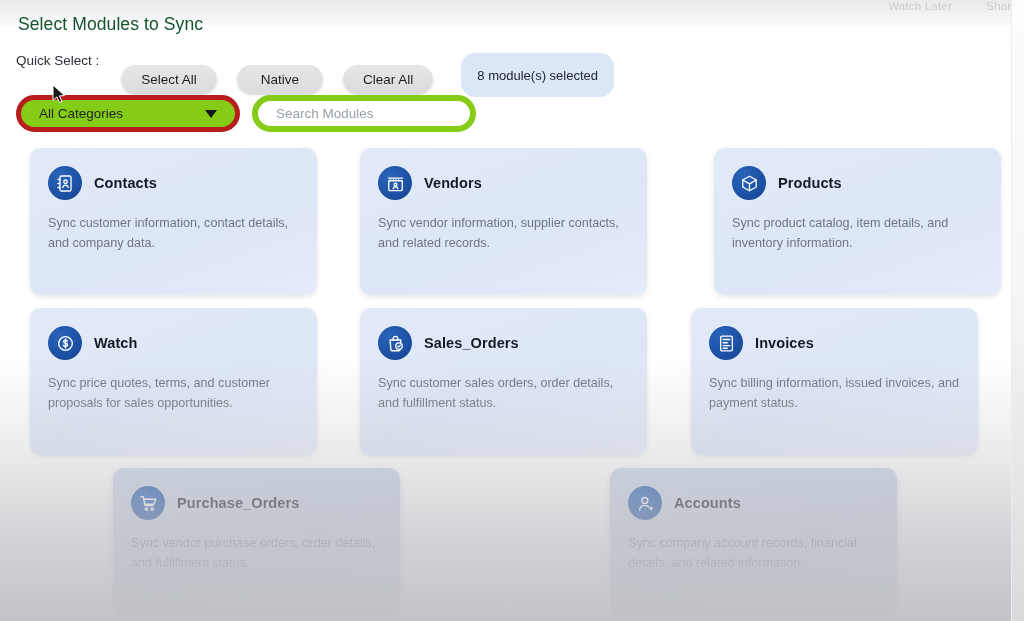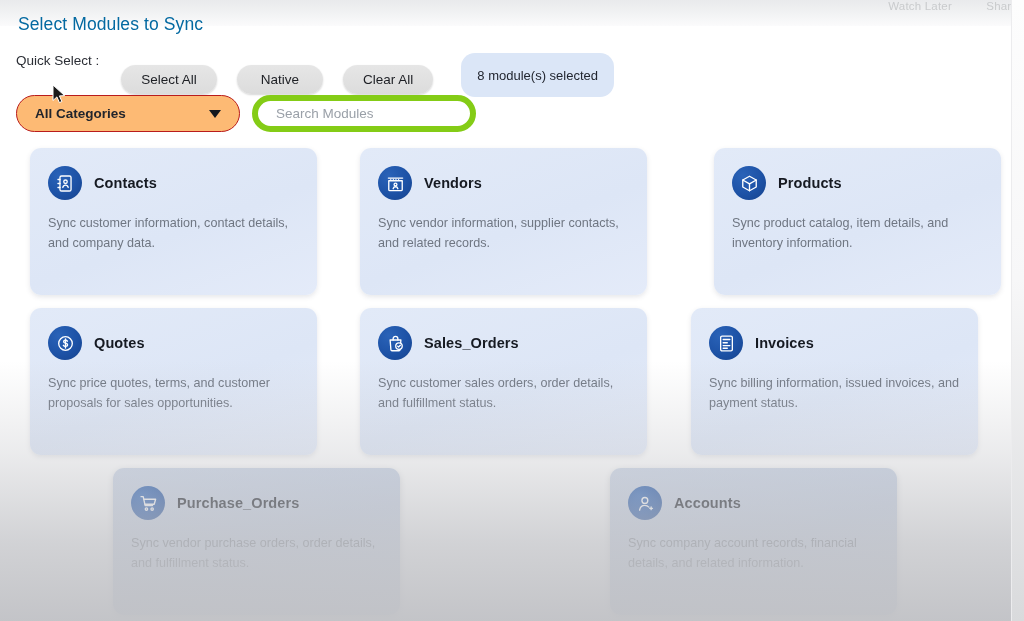--- a/index.html
+++ b/index.html
@@ -68,21 +68,21 @@
     pointer-events: none;
   }
 
   
   .page-title {
     position: absolute;
     left: 18px;
     top: 14px;
     font-size: 17.5px;
     font-weight: 400;
-    color: #0369a1;
+    color: #14532d;
     letter-spacing: .1px;
   }
 
   .quick-row {
     position: absolute;
     left: 16px;
     top: 53px;
     display: flex;
     align-items: flex-start;
     gap: 20px;
@@ -134,27 +134,26 @@
     top: 95px;
     display: flex;
     align-items: center;
     gap: 12px;
   }
   .select-pill {
     position: relative;
     width: 224px;
     height: 37px;
     border-radius: 19px;
-    background: #fdba74;
-    border: 1px solid #b91c1c;
+    background: #84cc16;
+    border: 5px solid #b91c1c;
     display: flex;
     align-items: center;
     cursor: pointer;
     box-sizing: border-box;
-    font-weight: bold;
   }
   .select-pill .sel-value {
     position: absolute;
     left: 18px;
     font-size: 13.5px;
     color: #22252c;
     white-space: nowrap;
   }
   .select-pill .caret {
     position: absolute;
@@ -323,21 +322,21 @@
 
   <div class="card" style="left:30px;  top:308px;">
     <div class="card-head">
       <span class="card-icon">
         <svg width="19" height="19" viewBox="0 0 24 24" fill="none" stroke="#ffffff" stroke-width="1.7" stroke-linecap="round" stroke-linejoin="round">
           <circle cx="12" cy="12" r="8.6"></circle>
           <path d="M14.4 9.1c-.5-.8-1.4-1.2-2.5-1.2-1.4 0-2.3.7-2.3 1.8 0 2.6 5 1.2 5 3.9 0 1.2-1 2-2.6 2-1.2 0-2.2-.5-2.7-1.3"></path>
           <path d="M12 6.3v11.4"></path>
         </svg>
       </span>
-      <span class="card-title">Quotes</span>
+      <span class="card-title">Watch</span>
     </div>
     <div class="card-desc">Sync price quotes, terms, and customer proposals for sales opportunities.</div>
   </div>
 
   <div class="card" style="left:360px; top:308px;">
     <div class="card-head">
       <span class="card-icon">
         <svg width="19" height="19" viewBox="0 0 24 24" fill="none" stroke="#ffffff" stroke-width="1.7" stroke-linecap="round" stroke-linejoin="round">
           <path d="M5.2 7.6h13.6l-1 12.2a1.4 1.4 0 0 1-1.4 1.3H7.6a1.4 1.4 0 0 1-1.4-1.3z"></path>
           <path d="M9 7.6V6a3 3 0 0 1 6 0v1.6"></path>

